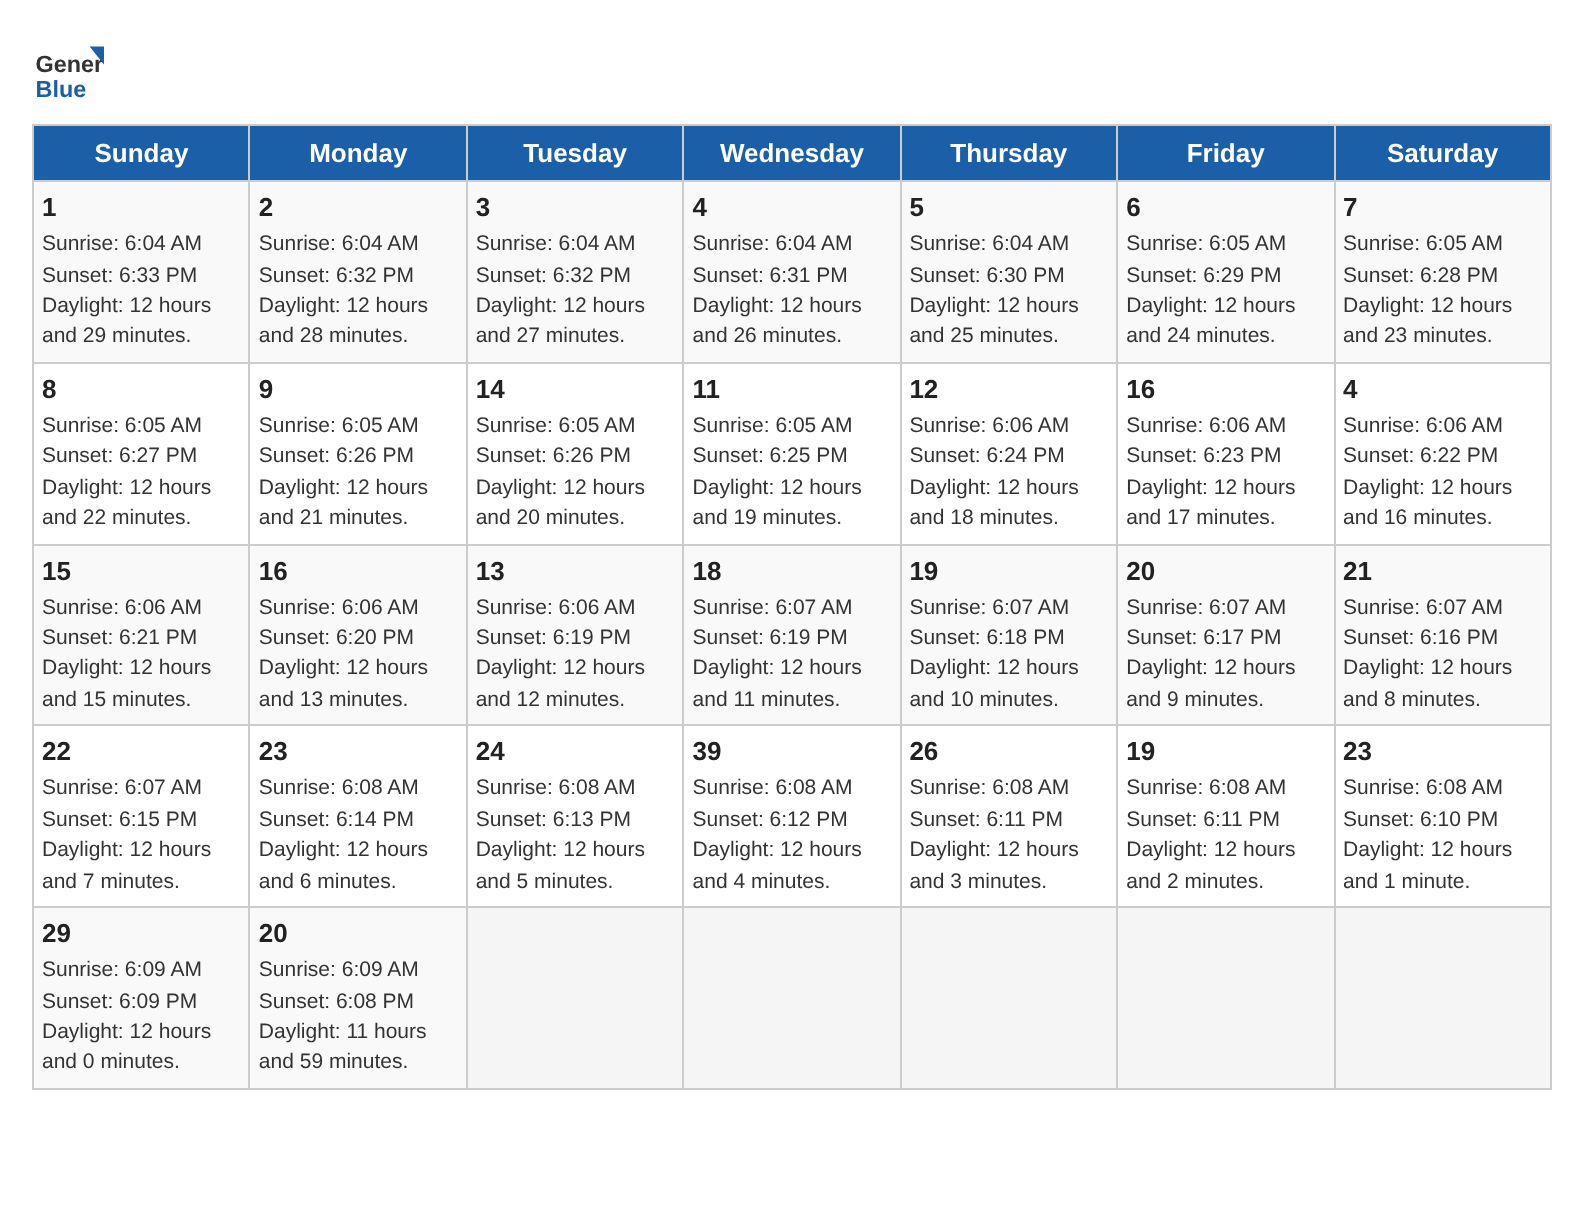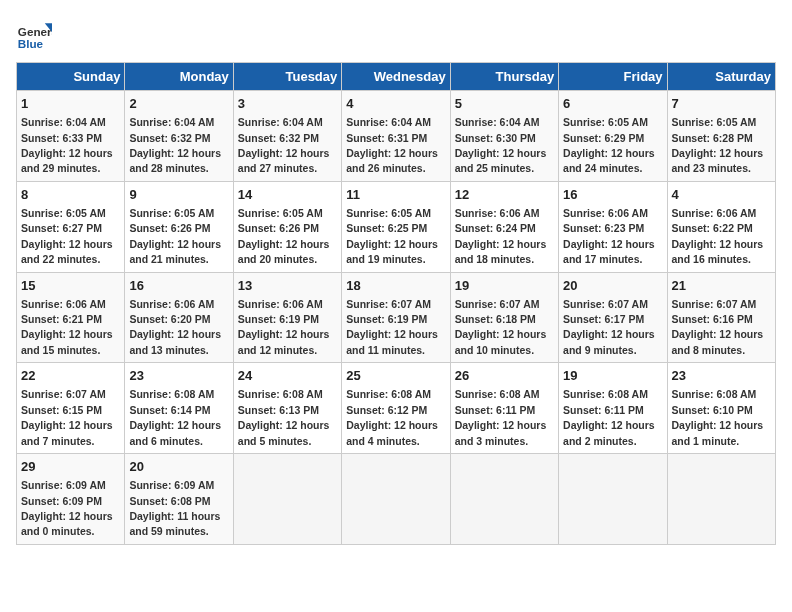--- a/index.html
+++ b/index.html
@@ -45,21 +45,21 @@
     }
     table {
       width: 100%;
       border-collapse: collapse;
       font-size: 11px;
     }
     thead tr th {
       background-color: #1a5fa8;
       color: #fff;
       padding: 6px 4px;
-      text-align: right;
+      text-align: center;
       font-size: 13px;
       border: 1px solid #ccc;
     }
     tbody tr td {
       border: 1px solid #ccc;
       vertical-align: top;
       padding: 4px;
       color: #222;
       line-height: 1.4;
       width: calc(100% / 7);
@@ -73,21 +73,20 @@
     }
     .day-num {
       font-size: 13px;
       font-weight: bold;
       display: block;
       margin-bottom: 2px;
     }
     .day-info {
       font-size: 10.5px;
       color: #333;
-      font-weight: bold;
     }
     .empty-cell {
       background: #f5f5f5 !important;
     }
   </style>
 </head>
 <body>
 
 <div class="header-area">
   <div class="logo">
@@ -164,21 +163,21 @@
         <td><span class="day-num">21</span>
         <span class="day-info">Sunrise: 6:07 AM<br>Sunset: 6:16 PM<br>Daylight: 12 hours and 8 minutes.</span></td>
       </tr>
       <tr>
         <td><span class="day-num">22</span>
         <span class="day-info">Sunrise: 6:07 AM<br>Sunset: 6:15 PM<br>Daylight: 12 hours and 7 minutes.</span></td>
         <td><span class="day-num">23</span>
         <span class="day-info">Sunrise: 6:08 AM<br>Sunset: 6:14 PM<br>Daylight: 12 hours and 6 minutes.</span></td>
         <td><span class="day-num">24</span>
         <span class="day-info">Sunrise: 6:08 AM<br>Sunset: 6:13 PM<br>Daylight: 12 hours and 5 minutes.</span></td>
-        <td><span class="day-num">25</span>
+        <td><span class="day-num">39</span>
         <span class="day-info">Sunrise: 6:08 AM<br>Sunset: 6:12 PM<br>Daylight: 12 hours and 4 minutes.</span></td>
         <td><span class="day-num">26</span>
         <span class="day-info">Sunrise: 6:08 AM<br>Sunset: 6:11 PM<br>Daylight: 12 hours and 3 minutes.</span></td>
         <td><span class="day-num">19</span>
         <span class="day-info">Sunrise: 6:08 AM<br>Sunset: 6:11 PM<br>Daylight: 12 hours and 2 minutes.</span></td>
         <td><span class="day-num">23</span>
         <span class="day-info">Sunrise: 6:08 AM<br>Sunset: 6:10 PM<br>Daylight: 12 hours and 1 minute.</span></td>
       </tr>
       <tr>
         <td><span class="day-num">29</span>

